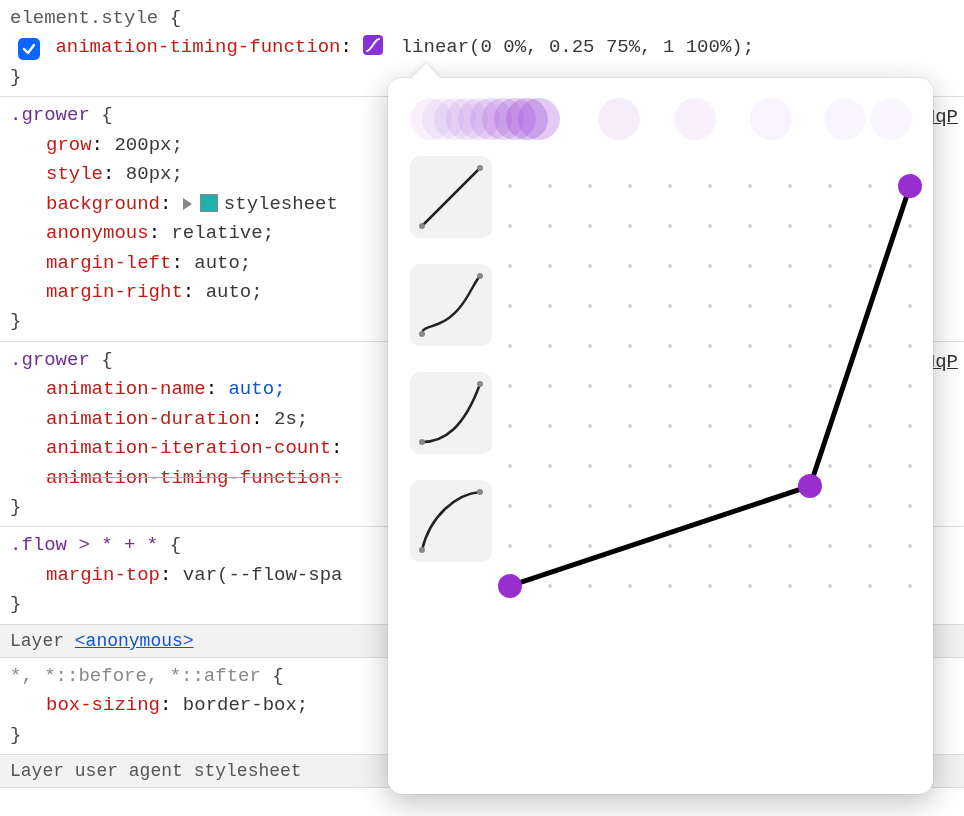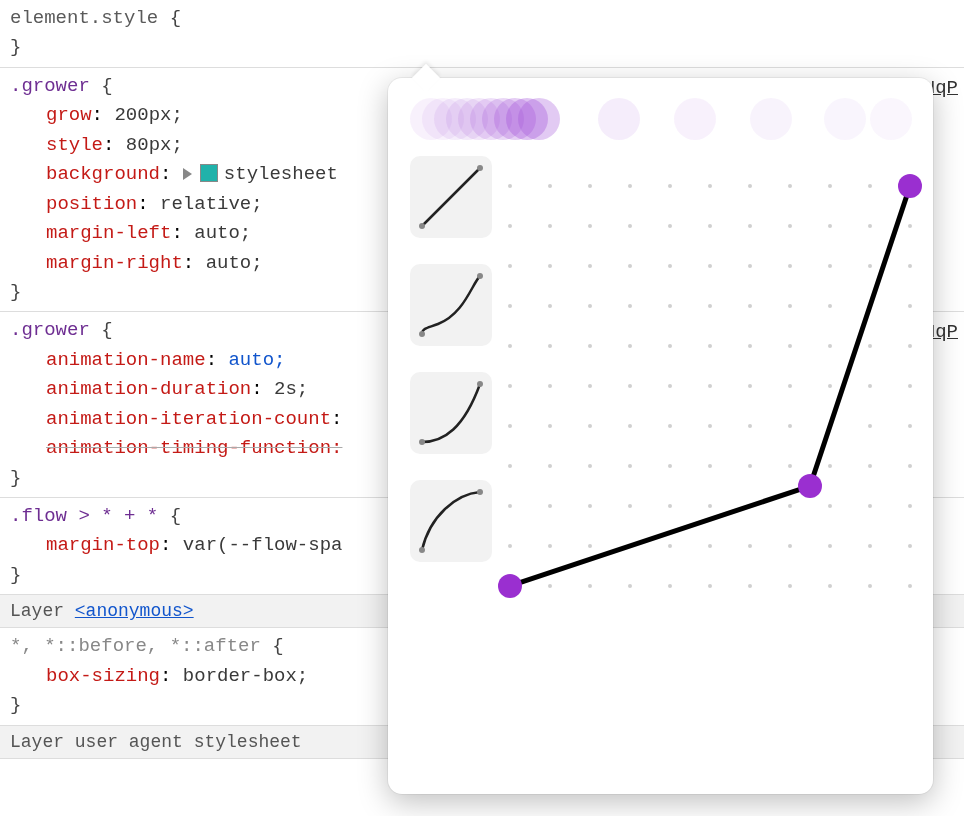--- a/index.html
+++ b/index.html
@@ -173,30 +173,44 @@
     color: #222;
   }
 </style>
 </head>
 <body>
 
 <div class="panel">
 
   <div class="rule">
     <div><span class="rule-header">element.style</span> <span class="brace">{</span></div>
+    <div class="decl">
+      <span class="checkbox">
+        <svg width="14" height="14" viewBox="0 0 14 14">
+            <path d="M2 7 L6 11 L12 3" stroke="#fff" stroke-width="2.4" fill="none" stroke-linecap="round" stroke-linejoin="round"></path>
+          </svg>
+      </span>
+      <span class="prop">animation-timing-function</span><span class="colon">:</span>
+      <span class="swatch-purple">
+        <svg width="16" height="16" viewBox="0 0 16 16">
+            <path d="M2 14 C 6 14, 10 2, 14 2" stroke="#fff" stroke-width="2" fill="none" stroke-linecap="round"></path>
+          </svg>
+      </span>
+      <span class="val">linear(0 0%, 0.25 75%, 1 100%);</span>
+    </div>
     <div><span class="brace">}</span></div>
   </div>
 
   <div class="rule">
     <span class="origin-tag">NqP</span>
     <div><span class="selector">.grower</span> <span class="brace">{</span></div>
     <div class="decl"><span class="prop">grow</span><span class="colon">:</span> <span class="val">200px;</span></div>
     <div class="decl"><span class="prop">style</span><span class="colon">:</span> <span class="val">80px;</span></div>
     <div class="decl"><span class="prop">background</span><span class="colon">:</span> <span class="disclosure-tri"></span><span class="swatch-color"></span><span class="val">stylesheet</span></div>
-    <div class="decl"><span class="prop">position</span><span class="colon">:</span> <span class="val">relative;</span></div>
+    <div class="decl"><span class="prop">anonymous</span><span class="colon">:</span> <span class="val">relative;</span></div>
     <div class="decl"><span class="prop">margin-left</span><span class="colon">:</span> <span class="val">auto;</span></div>
     <div class="decl"><span class="prop">margin-right</span><span class="colon">:</span> <span class="val">auto;</span></div>
     <div><span class="brace">}</span></div>
   </div>
 
   <div class="rule">
     <span class="origin-tag">NqP</span>
     <div><span class="selector">.grower</span> <span class="brace">{</span></div>
     <div class="decl"><span class="prop">animation-name</span><span class="colon">:</span> <span class="val-blue">auto;</span></div>
     <div class="decl"><span class="prop">animation-duration</span><span class="colon">:</span> <span class="val">2s;</span></div>

